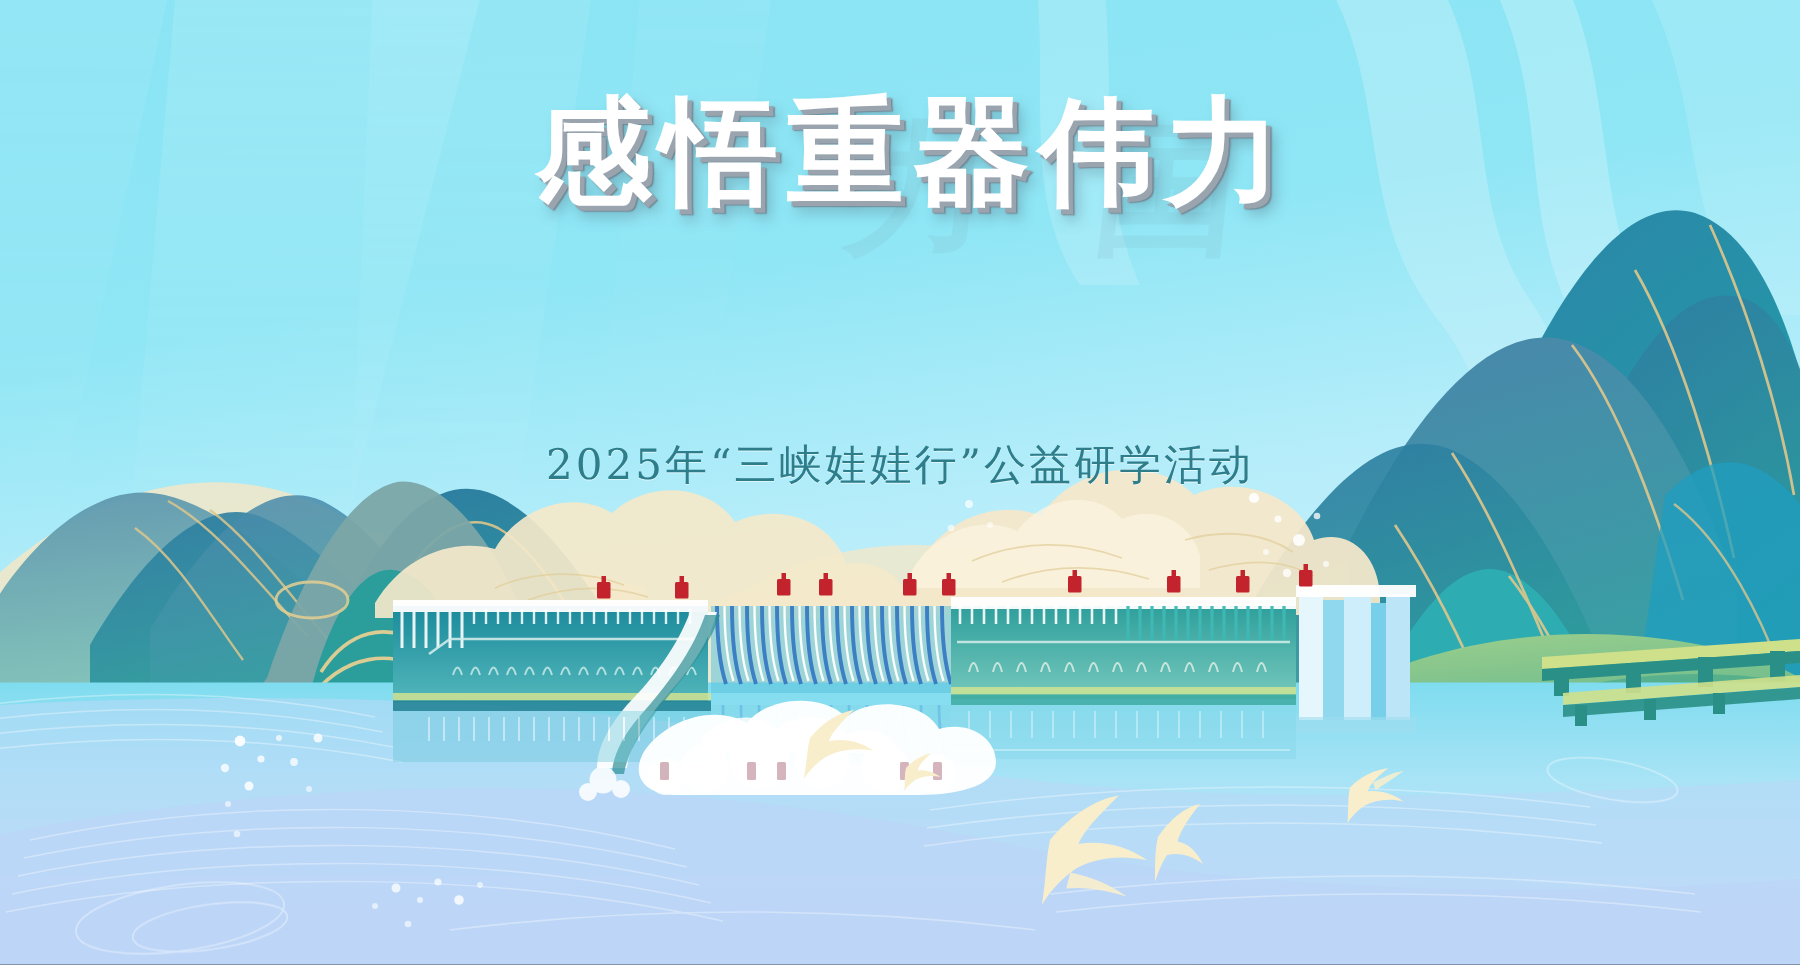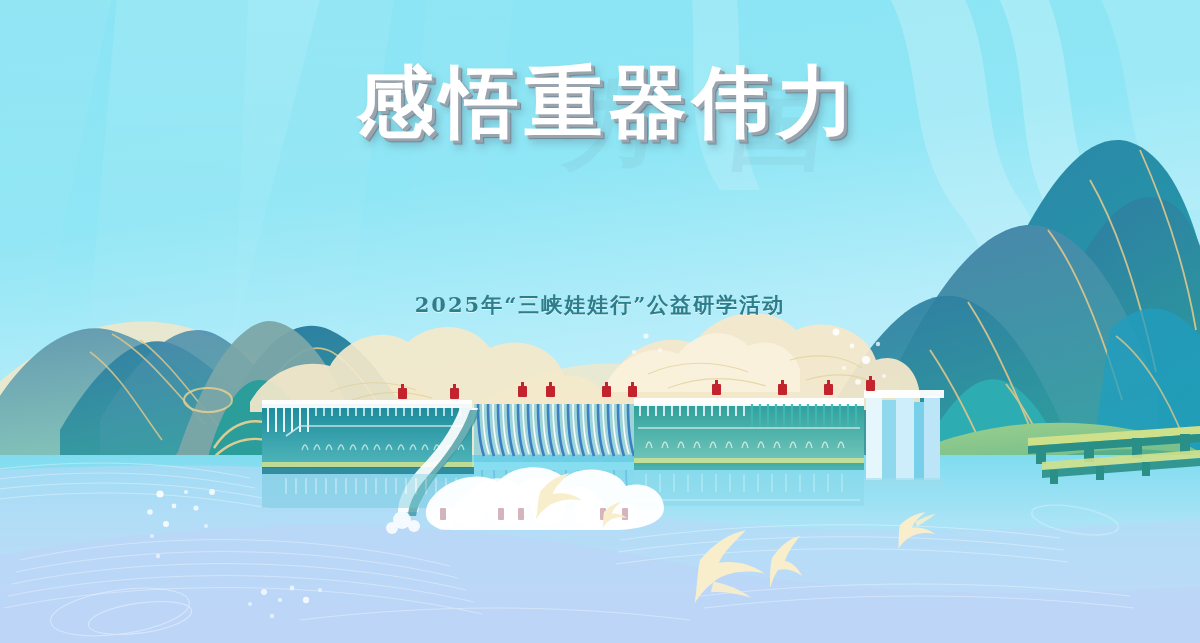--- a/index.html
+++ b/index.html
@@ -23,21 +23,21 @@
     letter-spacing:6px;
     text-shadow:
        3px 3px 0 #9aa4ae,
        4px 4px 1px rgba(110,122,134,.85),
        6px 7px 9px rgba(70,90,105,.35);
     font-family:"DejaVu Sans","Liberation Sans",sans-serif;
   }
   .tline.l2{margin-top:6px;}
   #subtitle{
     position:absolute;left:0;top:291px;width:1200px;text-align:center;z-index:40;
-    font-size:21px;font-weight:bold;letter-spacing:2px;color:#2d7d8b;
+    font-size:28px;font-weight:normal;letter-spacing:2px;color:#2d7d8b;
     font-family:"DejaVu Serif","Liberation Serif",serif;
     text-shadow:0 1px 0 rgba(255,255,255,.55);
     pointer-events:none;
   }
   
   #ghost{
     position:absolute;left:560px;top:74px;width:460px;height:200px;z-index:20;
     color:rgba(120,160,180,.13);font-size:96px;font-weight:bold;letter-spacing:18px;
     font-family:"DejaVu Sans",sans-serif;line-height:104px;
     transform:skewX(-6deg);overflow:hidden;pointer-events:none;

